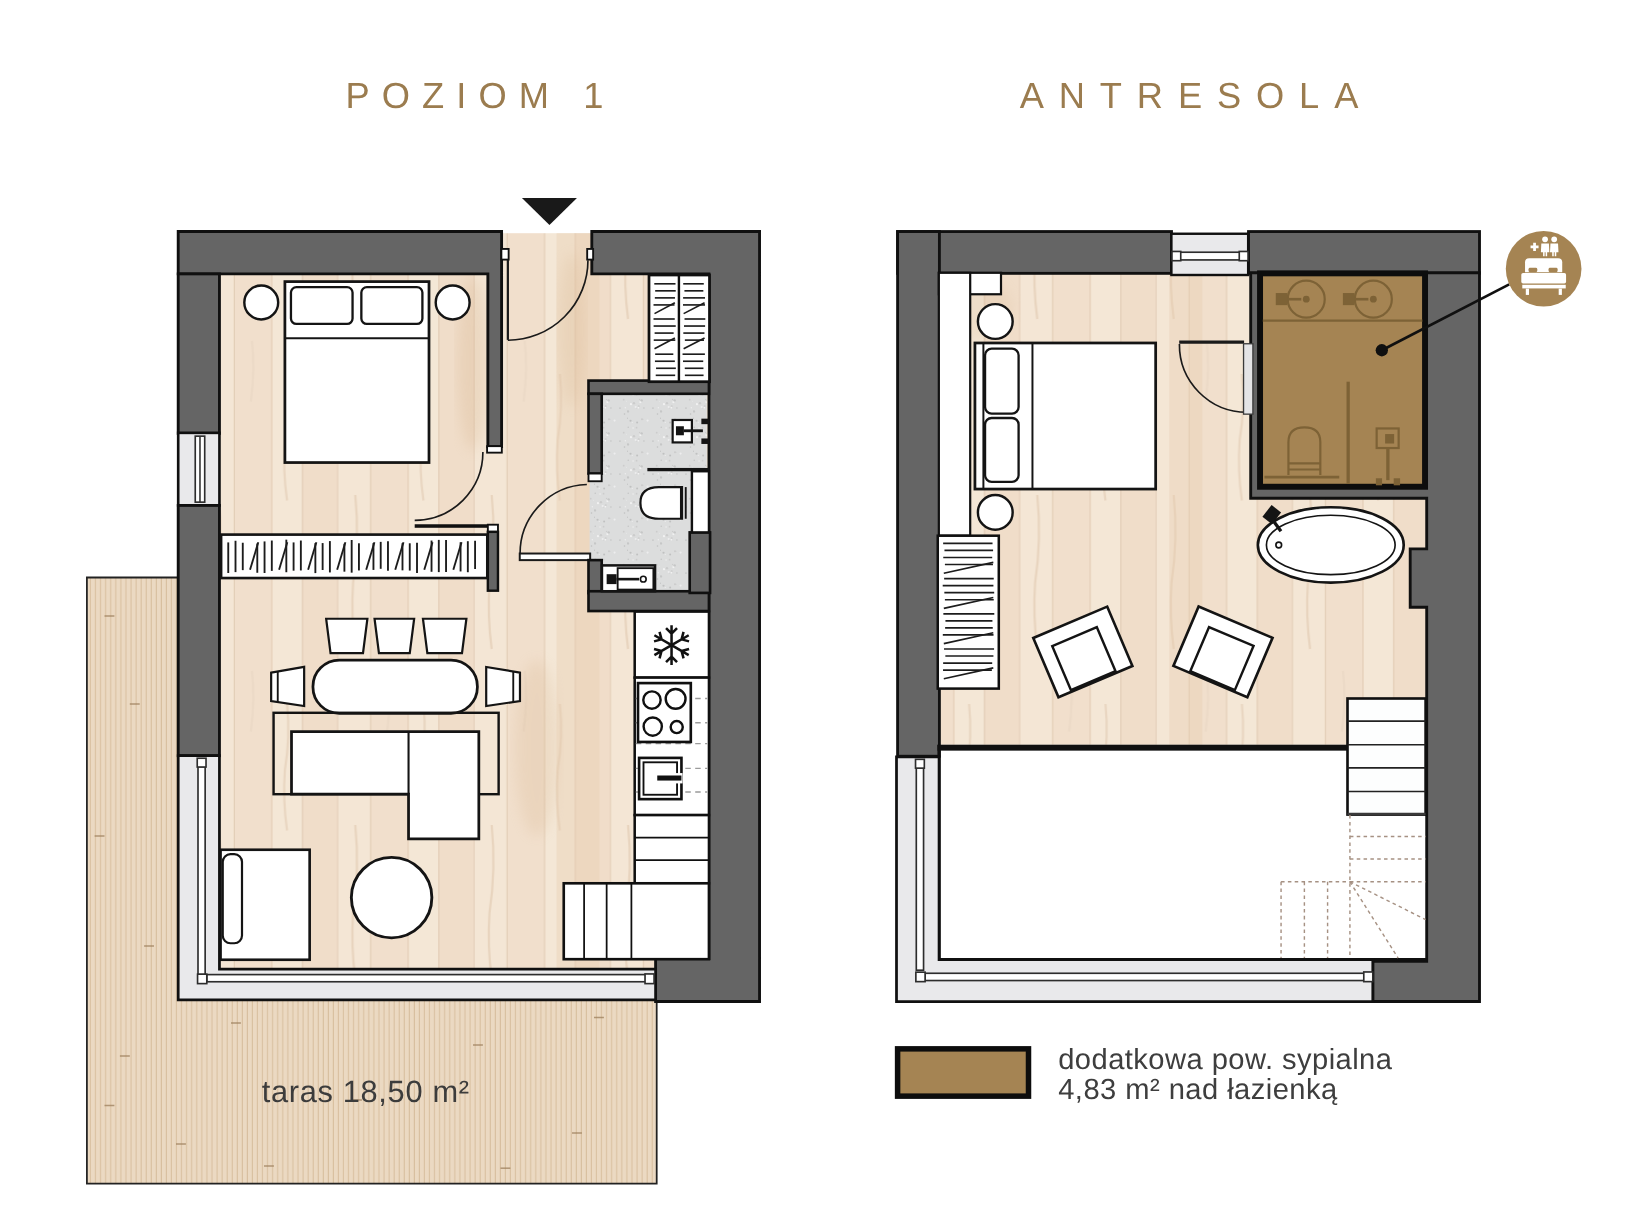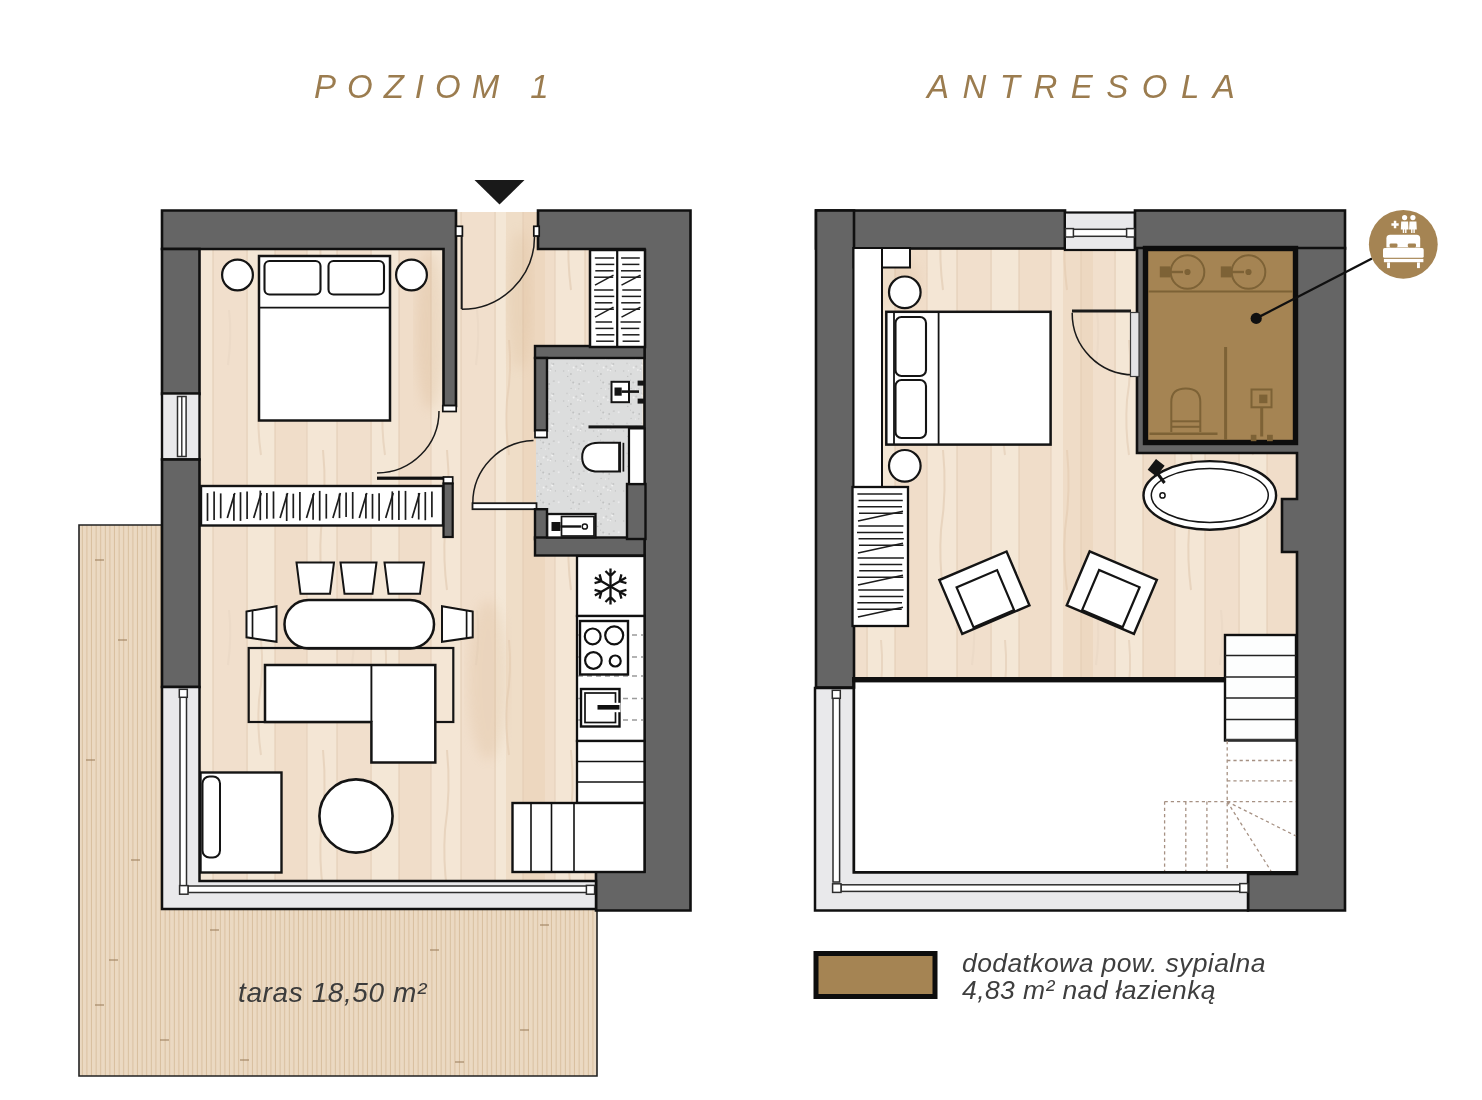--- a/index.html
+++ b/index.html
@@ -1,16 +1,16 @@
 <!DOCTYPE html>
 <html><head>
 <meta charset="utf-8">
 <style>
   html,body{margin:0;padding:0;background:#fff;}
-  .page{position:relative;width:1482px;height:1100px;font-family:"Liberation Sans",sans-serif;font-style:italic;}
+  .page{position:relative;width:1482px;height:1100px;font-family:"Liberation Sans",sans-serif;}
   svg{position:absolute;top:0;left:0;}
 </style>
 </head>
 <body>
 <div class="page">
 <svg width="1482" height="1100" viewBox="0 0 1482 1100">
 <defs>
   <pattern id="wood" width="124" height="300" patternUnits="userSpaceOnUse">
     <rect width="124" height="300" fill="#f2e4d3"></rect>
     <rect x="0" width="27" height="300" fill="#f4e7d6"></rect>

